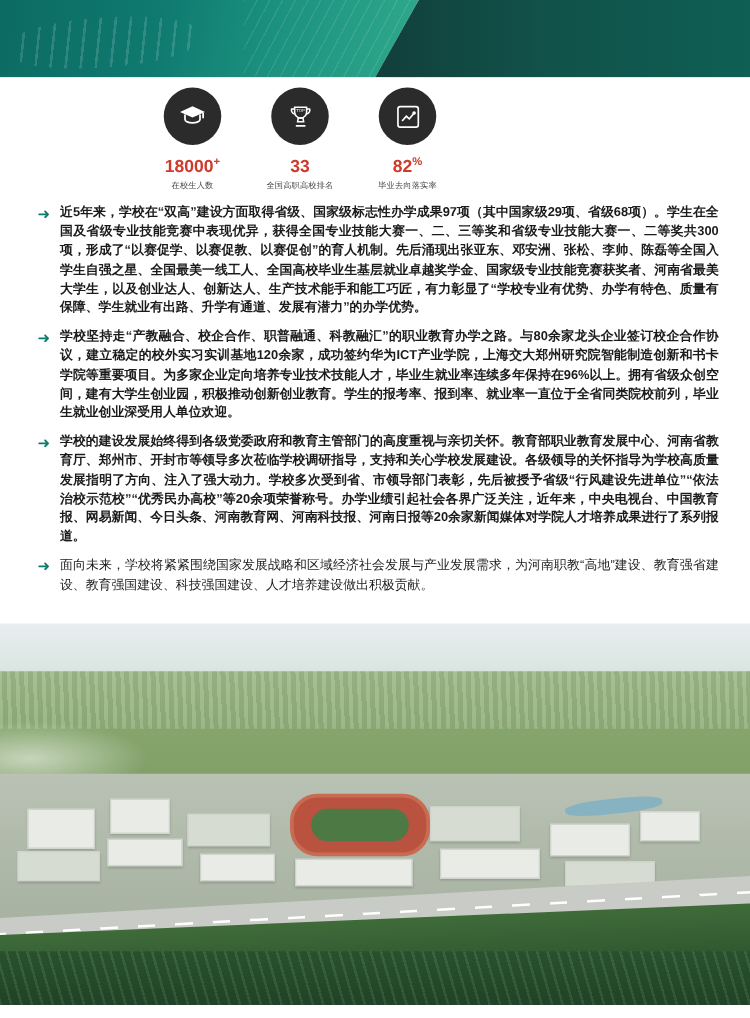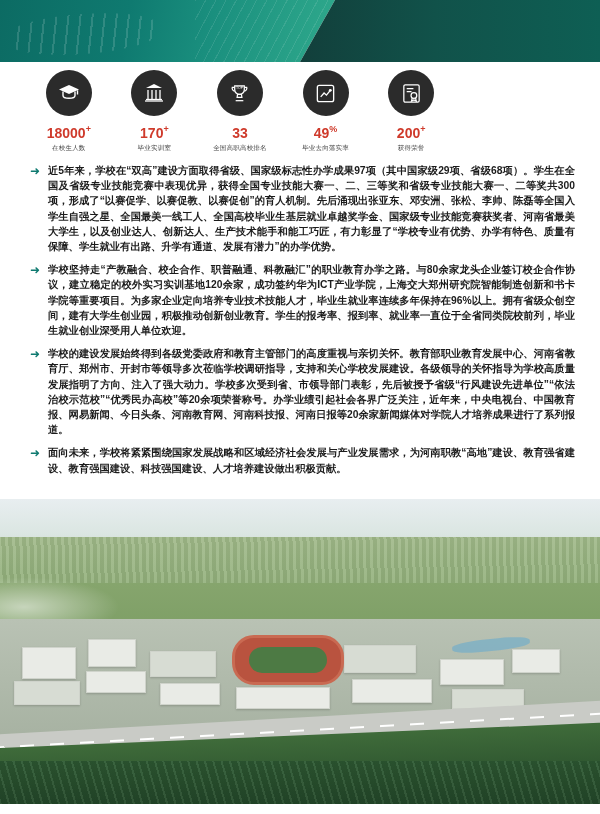--- a/index.html
+++ b/index.html
@@ -37,21 +37,21 @@
   }
   .topband .hairline{
     position:absolute;left:0;bottom:0;width:600px;height:2px;
     background:linear-gradient(90deg,#0c6b63,#2fa98c 50%,#0e5f54);
     opacity:.0;
   }
 
   
   .stats{
     position:absolute;left:0;top:70px;width:480px;height:85px;
-    display:flex;justify-content:space-between;padding:0 26px;box-sizing:border-box;
+    display:flex;justify-content:center;padding:0 26px;box-sizing:border-box;
   }
   .stat{width:86px;text-align:center;}
   .stat .circ{
     width:46px;height:46px;border-radius:50%;
     background:#2b2b2b;margin:0 auto 6px auto;
     display:flex;align-items:center;justify-content:center;
     color:#ffffff;
   }
   .stat .circ svg{display:block;}
   .stat .num{
@@ -67,21 +67,21 @@
   .para{position:relative;display:flex;margin-bottom:8px;}
   .arrow{
     flex:0 0 18px;color:#0f7a70;font-size:12px;line-height:15px;padding-top:1px;
   }
   .ptext{
     flex:1;font-size:10.3px;line-height:15.2px;color:#1b1b1b;
     text-align:justify;text-justify:inter-ideograph;
     font-family:"Liberation Sans","DejaVu Sans",sans-serif;
     font-weight:bold;
   }
-  .para.last .ptext{font-weight:bold;}
+  .para.last .ptext{font-weight:normal;}
 
   
   .photo{
     position:absolute;left:0;bottom:10px;width:600px;height:305px;overflow:hidden;
     background:#cfd9c8;
   }
   .photo .sky{
     position:absolute;left:0;top:0;width:600px;height:58px;
     background:linear-gradient(180deg,#e8eef0 0%,#dbe6e2 60%,#cbd9c9 100%);
   }
@@ -166,32 +166,20 @@
           <path d="M2 8.5 12 4l10 4.5L12 13 2 8.5Z" fill="#fff" stroke="none"></path>
           <path d="M6 10.5v4c0 1.6 2.7 2.8 6 2.8s6-1.2 6-2.8v-4"></path>
           <path d="M20.5 9.3v4.2"></path>
         </svg>
       </div>
       <div class="num"><span>18000</span><sup>+</sup></div>
       <div class="lbl">在校生人数</div>
     </div>
 
 
-    <div class="stat">
-      <div class="circ">
-        <svg width="24" height="24" viewBox="0 0 24 24" fill="none" stroke="#fff" stroke-width="1.3">
-          <path d="M3 20h18"></path>
-          <path d="M12 3 4 7h16L12 3Z" fill="#fff" stroke="none"></path>
-          <path d="M6 9v9M10 9v9M14 9v9M18 9v9"></path>
-          <path d="M4 18.5h16"></path>
-        </svg>
-      </div>
-      <div class="num"><span>170</span><sup>+</sup></div>
-      <div class="lbl">毕业实训室</div>
-    </div>
 
     <div class="stat">
       <div class="circ">
         <svg width="23" height="23" viewBox="0 0 24 24" fill="none" stroke="#fff" stroke-width="1.3">
           <path d="M7 4h10v4a5 5 0 0 1-10 0V4Z"></path>
           <path d="M7 5.5H4.5A3 3 0 0 0 7 9.5M17 5.5h2.5A3 3 0 0 1 17 9.5"></path>
           <path d="M10 13h4l.5 3h-5l.5-3Z"></path>
           <path d="M8 19.5h8"></path>
           <text x="12" y="7.6" font-size="3.6" fill="#fff" stroke="none" text-anchor="middle" font-family="Liberation Sans">TOP</text>
         </svg>
@@ -201,36 +189,24 @@
     </div>
 
     <div class="stat">
       <div class="circ">
         <svg width="23" height="23" viewBox="0 0 24 24" fill="none" stroke="#fff" stroke-width="1.4">
           <rect x="3.5" y="3.5" width="17" height="17" rx="2"></rect>
           <path d="M7 15.5l3.5-4 2.5 2.2 4-5"></path>
           <circle cx="17" cy="8.7" r="1.5" fill="#fff" stroke="none"></circle>
         </svg>
       </div>
-      <div class="num"><span>49</span><sup>%</sup></div>
+      <div class="num"><span>82</span><sup>%</sup></div>
       <div class="lbl">毕业去向落实率</div>
     </div>
 
-    <div class="stat">
-      <div class="circ">
-        <svg width="23" height="23" viewBox="0 0 24 24" fill="none" stroke="#fff" stroke-width="1.3">
-          <rect x="4" y="3" width="16" height="18" rx="1.5"></rect>
-          <path d="M7 7h7M7 10h5"></path>
-          <circle cx="14.5" cy="14" r="3"></circle>
-          <path d="M12.8 16.6 12 20l2.5-1.3L17 20l-.8-3.4"></path>
-        </svg>
-      </div>
-      <div class="num"><span>200</span><sup>+</sup></div>
-      <div class="lbl">获得荣誉</div>
-    </div>
 
   </div>
 
   <div class="content">
 
     <div class="para">
       <div class="arrow">➜</div>
       <div class="ptext">近5年来，学校在“双高”建设方面取得省级、国家级标志性办学成果97项（其中国家级29项、省级68项）。学生在全国及省级专业技能竞赛中表现优异，获得全国专业技能大赛一、二、三等奖和省级专业技能大赛一、二等奖共300项，形成了“以赛促学、以赛促教、以赛促创”的育人机制。先后涌现出张亚东、邓安洲、张松、李帅、陈磊等全国入学生自强之星、全国最美一线工人、全国高校毕业生基层就业卓越奖学金、国家级专业技能竞赛获奖者、河南省最美大学生，以及创业达人、创新达人、生产技术能手和能工巧匠，有力彰显了“学校专业有优势、办学有特色、质量有保障、学生就业有出路、升学有通道、发展有潜力”的办学优势。</div>
     </div>
 

